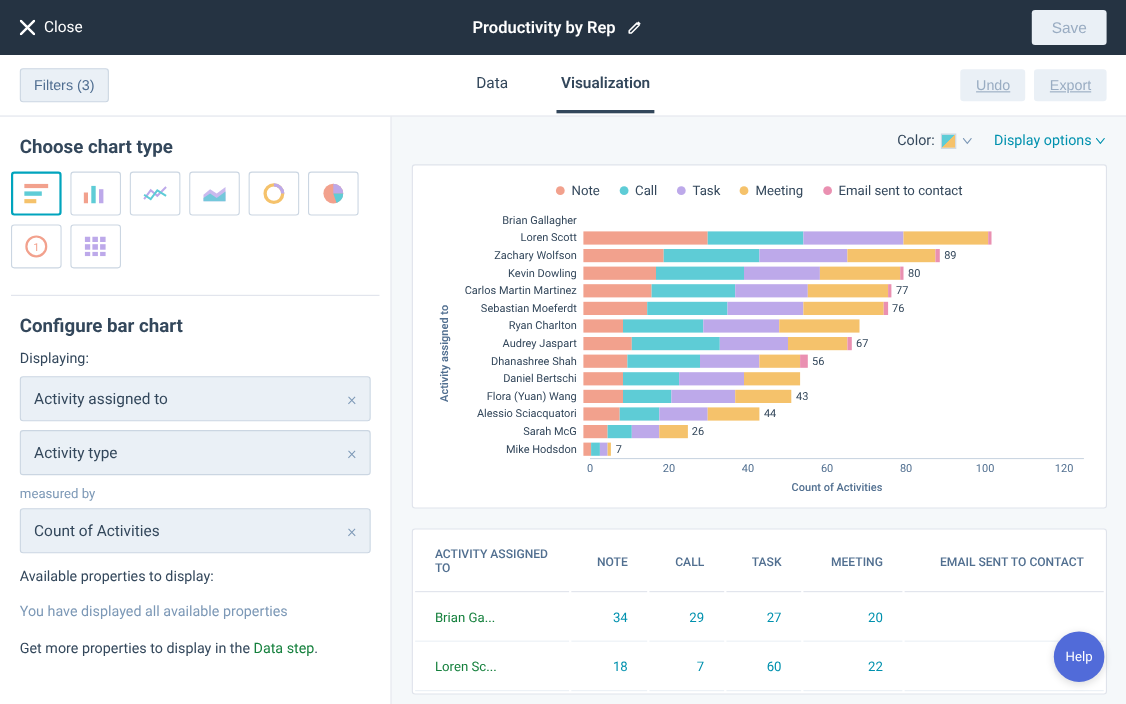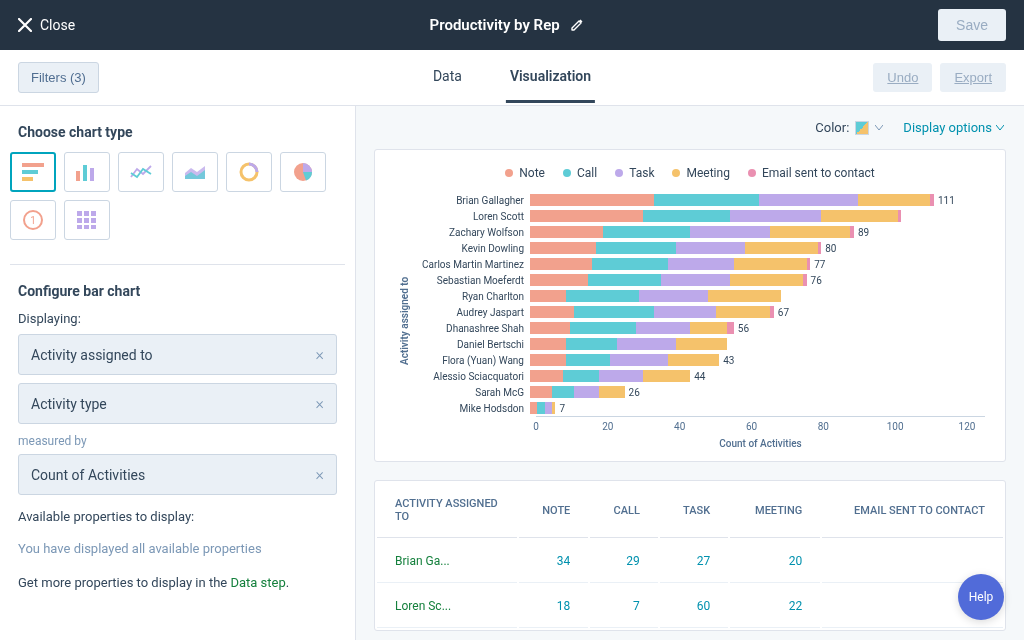--- a/index.html
+++ b/index.html
@@ -15,21 +15,21 @@
 .tabs { position: absolute; left: 50%; transform: translateX(-50%); display: flex; gap: 40px; height: 100%; align-items: center; }
 .tab { color: #33475b; font-size: 14px; cursor: pointer; padding: 16px 4px; border-bottom: 3px solid transparent; }
 .tab.active { font-weight: 600; border-bottom-color: #33475b; }
 .right-btns { margin-left: auto; display: flex; gap: 8px; }
 .ghost-btn { border: none; background: #eaf0f6; color: #99acc2; border-radius: 3px; padding: 7px 14px; font-size: 13px; text-decoration: underline; }
 
 .content { display: flex; height: calc(640px - 50px - 56px); }
 .sidebar { width: 356px; border-right: 1px solid #dfe3eb; padding: 18px 10px 18px 10px; overflow-y: auto; }
 .main { flex: 1; overflow-y: auto; background: #f5f8fa; }
 
-.side-h { font-size: 14px; font-weight: 700; margin-bottom: 12px; padding: 0 8px; }
+.side-h { font-size: 17px; font-weight: 700; margin-bottom: 12px; padding: 0 8px; }
 .chart-types { display: flex; flex-wrap: wrap; gap: 8px; padding: 0 0 16px 0; }
 .ct { width: 46px; height: 40px; border: 1px solid #cbd6e2; border-radius: 3px; display: flex; align-items: center; justify-content: center; cursor: pointer; background: #fff; }
 .ct.active { border: 2px solid #00a4bd; }
 hr.sep { border: none; border-top: 1px solid #dfe3eb; margin: 8px 0 18px; }
 .label-sm { color: #33475b; font-size: 13px; margin: 6px 0 8px; padding: 0 8px; }
 .label-xs { color: #7c98b6; font-size: 12px; margin: 10px 0 6px; padding: 0 8px; }
 .chip { background: #eaf0f6; border: 1px solid #cbd6e2; border-radius: 3px; padding: 10px 12px; margin: 0 8px 8px; display: flex; align-items: center; justify-content: space-between; font-size: 14px; }
 .chip-x { color: #7c98b6; cursor: pointer; font-size: 16px; font-weight: 300; }
 .side-text { font-size: 13px; color: #7c98b6; padding: 8px; line-height: 1.4; }
 .link { color: #15803d; cursor: pointer; margin-top: 48px; }
@@ -224,28 +224,20 @@
             <span class="dot" style="background:#ea90b1"></span>
             <span>Email sent to contact</span>
           </div>
         </div>
       <div class="chart-area">
         <div class="y-title">Activity assigned to</div>
         <div style="flex:1">
           <div class="rows" id="rows">
               <div class="row">
                 <div class="row-label">Brian Gallagher</div>
-                <div class="row-bar">
-                  <div class="seg" style="width:27.200000000000003%;background:#f2a18d"></div>
-                  <div class="seg" style="width:23.200000000000003%;background:#5eccd6"></div>
-                  <div class="seg" style="width:21.6%;background:#bda9ea"></div>
-                  <div class="seg" style="width:16%;background:#f5c26b"></div>
-                  <div class="seg" style="width:0.8%;background:#ea90b1"></div>
-                  <span class="row-total">111</span>
-                </div>
               </div>
               <div class="row">
                 <div class="row-label">Loren Scott</div>
                 <div class="row-bar">
                   <div class="seg" style="width:24.8%;background:#f2a18d"></div>
                   <div class="seg" style="width:19.2%;background:#5eccd6"></div>
                   <div class="seg" style="width:20%;background:#bda9ea"></div>
                   <div class="seg" style="width:16.8%;background:#f5c26b"></div>
                   <div class="seg" style="width:0.8%;background:#ea90b1"></div>
                 </div>

